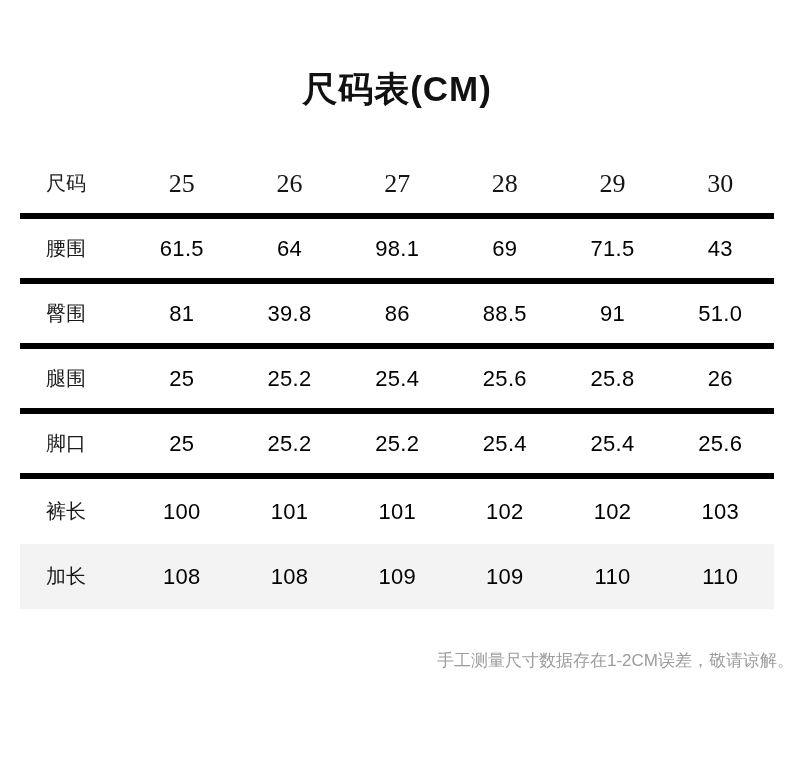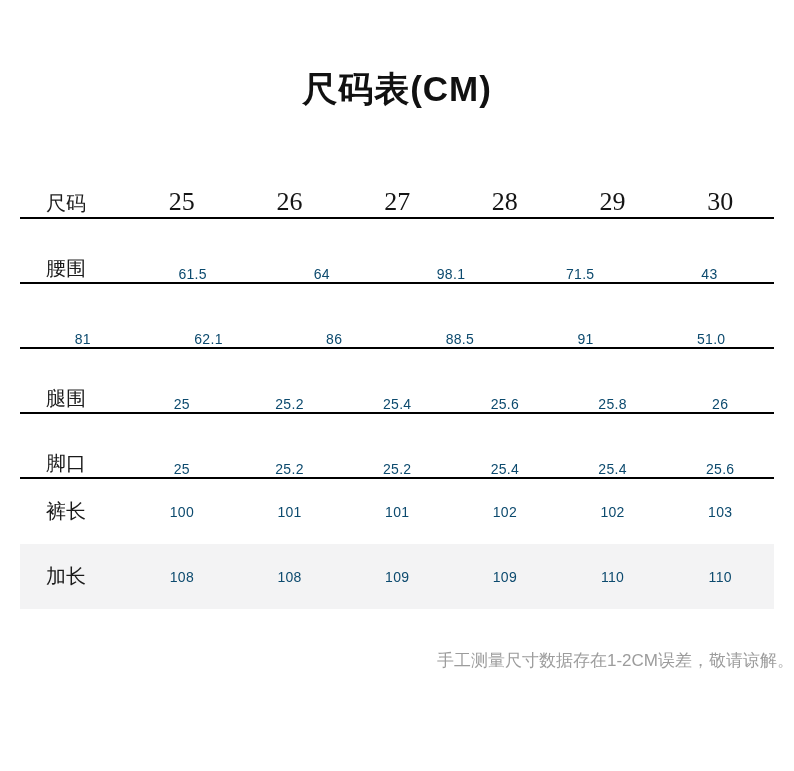--- a/index.html
+++ b/index.html
@@ -25,35 +25,35 @@
   }
   .size-table {
     margin: 46px 20px 0 20px; 
   }
   .row {
     display: flex;
     align-items: center;
     height: 65px;
     box-sizing: border-box;
   }
-  .row.divided { border-bottom: 2px solid #000000; align-items: flex-end; }
+  .row.divided { border-bottom: 6px solid #000000; }
   .row.highlight { background: #f3f3f4; }
   .cell { box-sizing: border-box; }
   .cell.label {
     width: 108px;
     padding-left: 26px;
     font-size: 20px;
     color: #1a1a1a;
     flex: none;
   }
   .cell.num {
     flex: 1;
     text-align: center;
-    font-size: 14px;
-    color: #0c4a6e;
+    font-size: 22px;
+    color: #000000;
     letter-spacing: 0.3px;
   }
   .row.header-row .cell.num {
     font-family: "Liberation Serif", "DejaVu Serif", serif;
     font-size: 26px;
     letter-spacing: 0;
     color: #151515;
   }
   .footnote {
     margin: 42px 0 0 0;
@@ -80,27 +80,29 @@
       <div class="cell num">28</div>
       <div class="cell num">29</div>
       <div class="cell num">30</div>
     </div>
 
     <div class="row divided">
       <div class="cell label">腰围</div>
       <div class="cell num">61.5</div>
       <div class="cell num">64</div>
       <div class="cell num">98.1</div>
+      <div class="cell num">69</div>
       <div class="cell num">71.5</div>
       <div class="cell num">43</div>
     </div>
 
     <div class="row divided">
+      <div class="cell label">臀围</div>
       <div class="cell num">81</div>
-      <div class="cell num">62.1</div>
+      <div class="cell num">39.8</div>
       <div class="cell num">86</div>
       <div class="cell num">88.5</div>
       <div class="cell num">91</div>
       <div class="cell num">51.0</div>
     </div>
 
     <div class="row divided">
       <div class="cell label">腿围</div>
       <div class="cell num">25</div>
       <div class="cell num">25.2</div>

